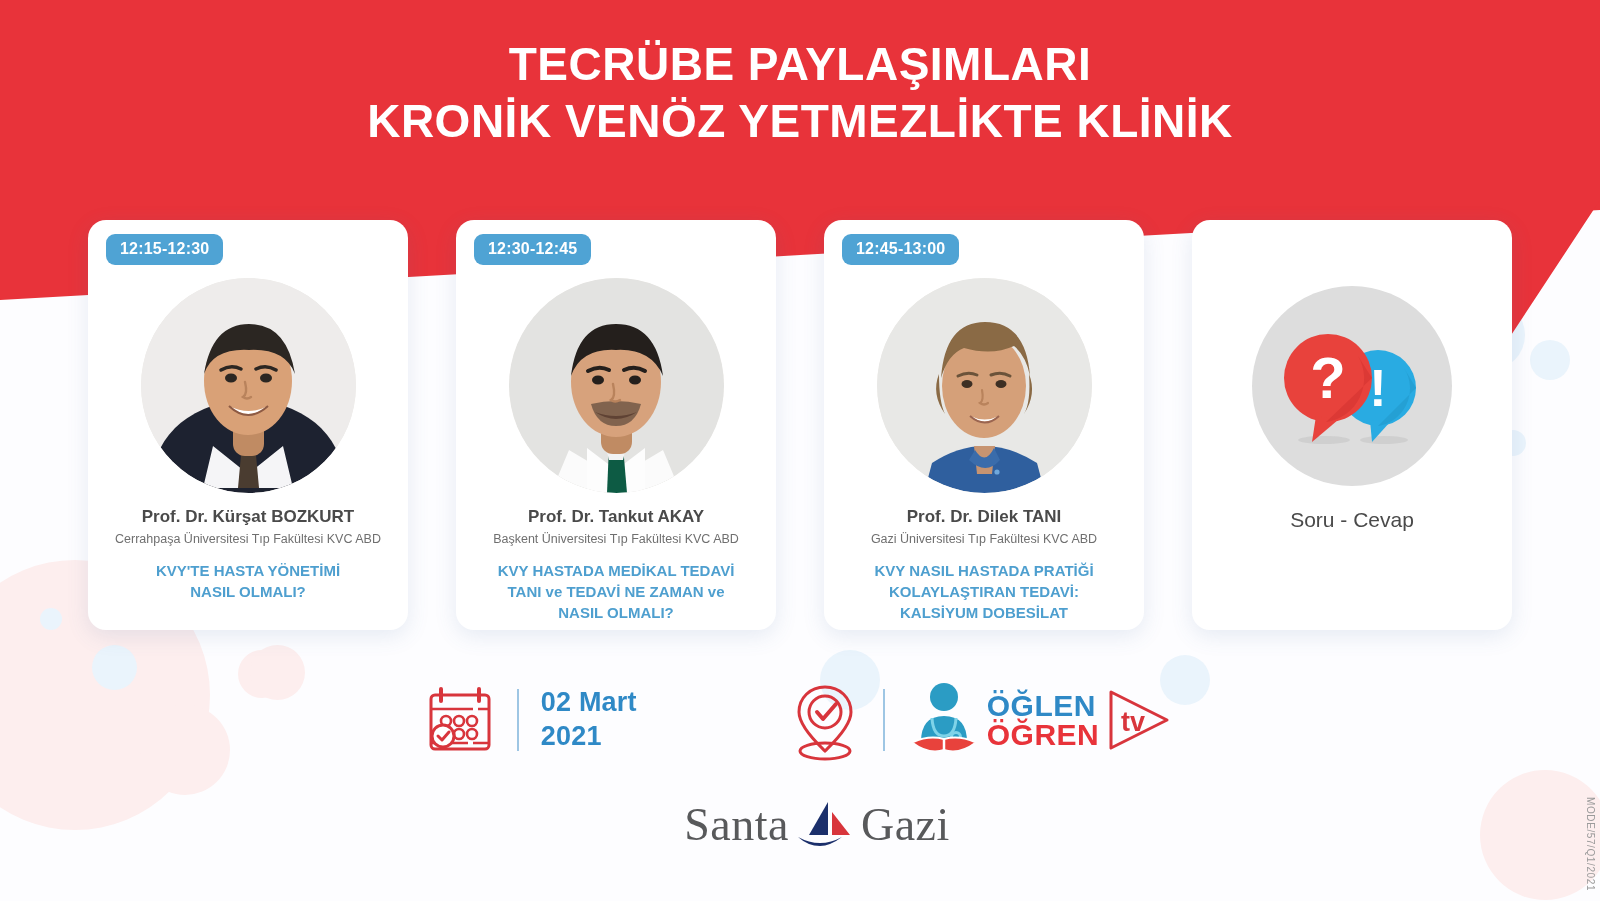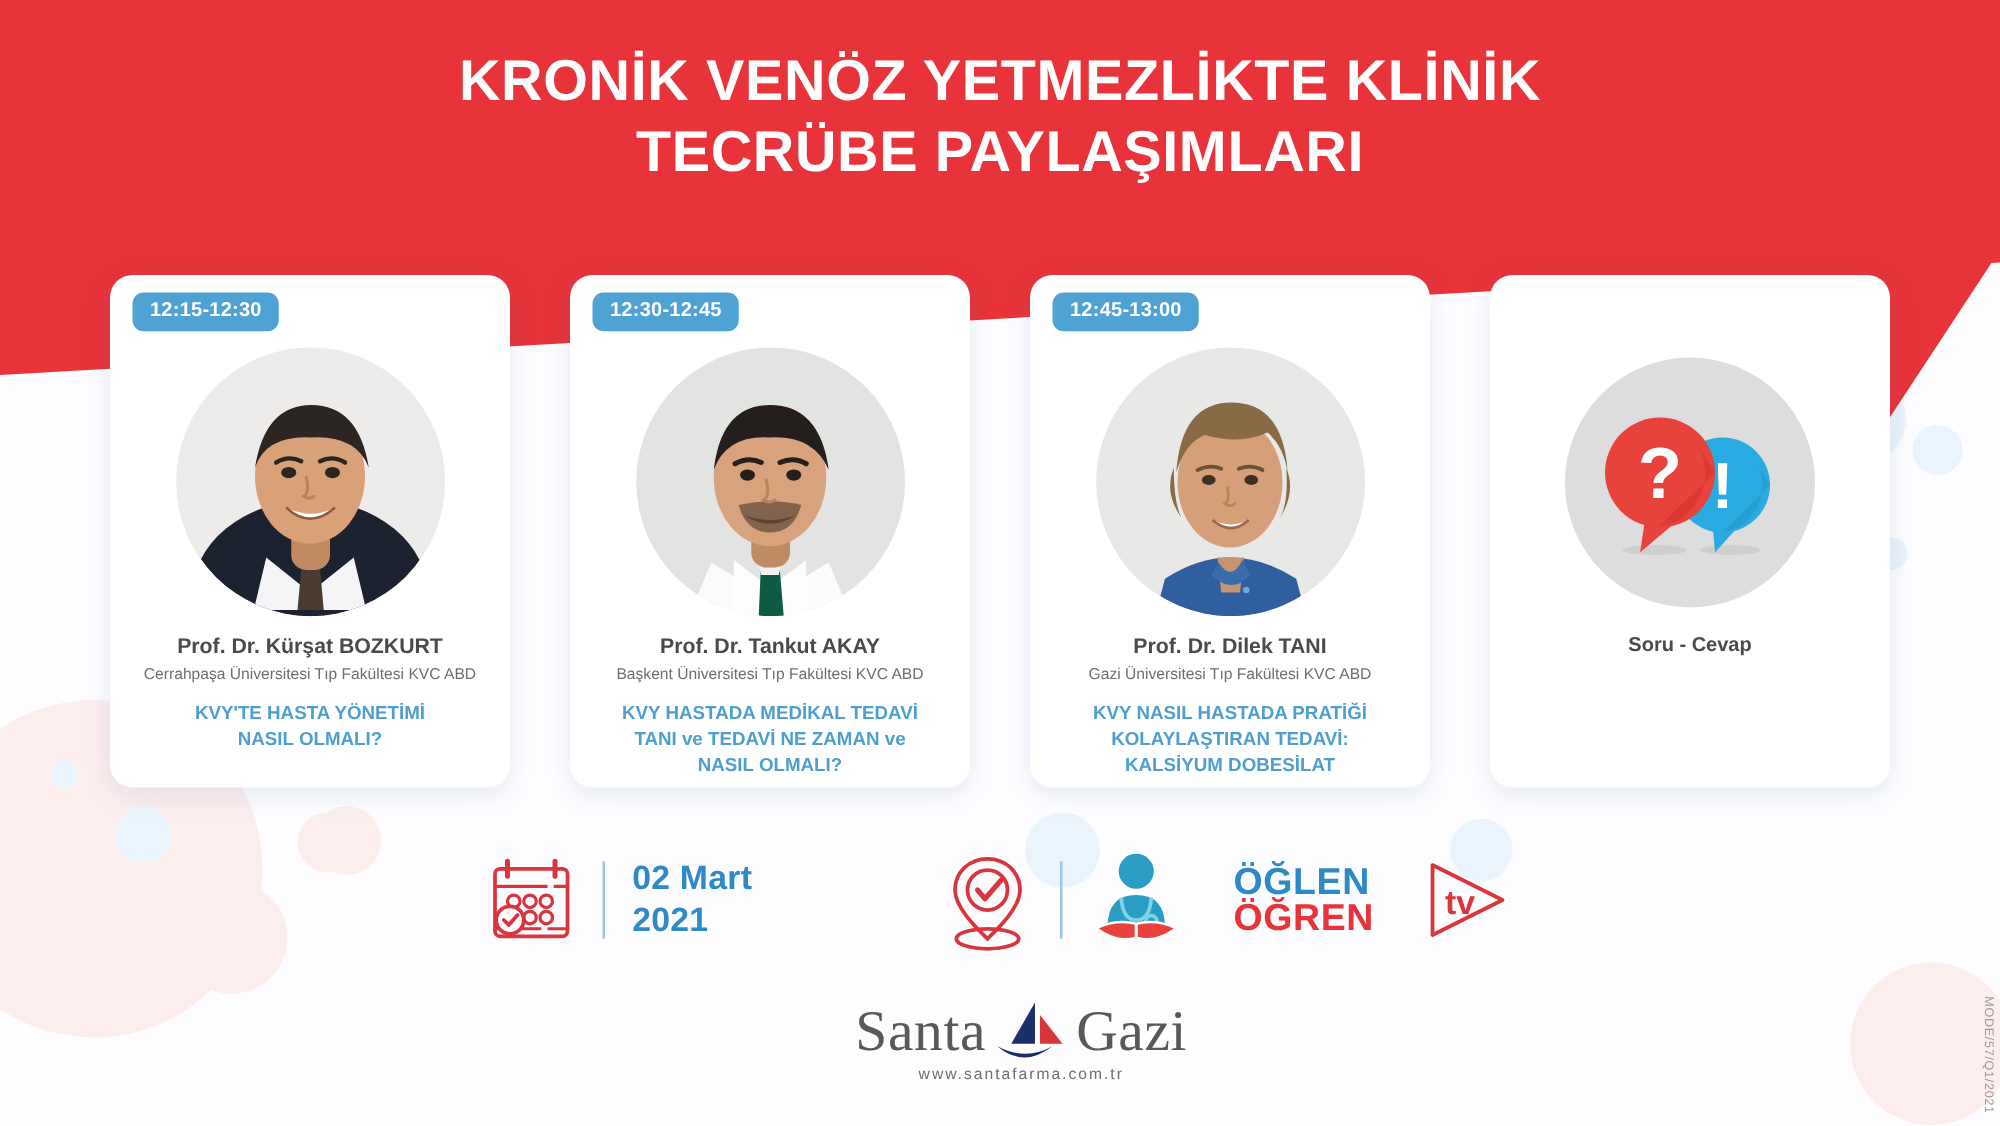--- a/index.html
+++ b/index.html
@@ -93,41 +93,41 @@
 
   
   .qa-photo {
     margin-top:66px;
     width:200px; height:200px; border-radius:50%;
     background:#dddddd;
     display:flex; align-items:center; justify-content:center;
   }
   .qa-label {
     margin-top:22px;
-    font-size:16px; font-weight:bold; color:#4a4a4a;
+    font-size:21px; font-weight:normal; color:#4a4a4a;
   }
 
   
   #info-bar {
     position:absolute; left:0; top:665px; width:1600px; height:110px;
     display:flex; align-items:center; justify-content:center;
     z-index:6;
   }
   .info-group { display:flex; align-items:center; }
   .divider {
     width:2px; height:62px; background:#9ec6e4; margin:0 22px;
   }
   .info-text {
     color:#2f89c6; font-weight:bold; font-size:27px;
     line-height:1.25; letter-spacing:0.2px;
   }
   .spacer-lg { width:76px; }
 
   
-  #oglen-logo { display:flex; align-items:center;gap:35px; }
+  #oglen-logo { display:flex; align-items:center; }
   .oglen-words { margin-left:6px; line-height:0.98; }
   .oglen-top { color:#2f89c6; font-weight:bold; font-size:30px; letter-spacing:0.5px; }
   .oglen-bot { color:#E8333A; font-weight:bold; font-size:30px; letter-spacing:0.5px; }
 
   
   #santa {
     position:absolute; left:0; top:798px; width:1600px;
     text-align:center; z-index:6;padding-left:34px;
   }
   .santa-row {
@@ -165,22 +165,22 @@
   <div class="blob blue" style="left:1530px; top:340px; width:40px; height:40px;"></div>
   <div class="blob pink" style="left:1480px; top:770px; width:130px; height:130px;"></div>
   <div class="blob blue" style="left:1500px; top:430px; width:26px; height:26px;"></div>
   <div class="blob blue" style="left:820px; top:650px; width:60px; height:60px;"></div>
   <div class="blob blue" style="left:1160px; top:655px; width:50px; height:50px;"></div>
 
   <div id="red-banner-left"></div>
   <div id="red-banner"></div>
 
   <div id="title">
+    <span class="line">TECRÜBE PAYLAŞIMLARI</span>
     <span class="line">KRONİK VENÖZ YETMEZLİKTE KLİNİK</span>
-    <span class="line">TECRÜBE PAYLAŞIMLARI</span>
   </div>
 
   <div id="cards">
 
     <div class="card">
       <div class="time-badge">12:15-12:30</div>
       <div class="photo">
         <svg viewBox="0 0 215 215">
           <defs>
               <clipPath id="c1">
@@ -371,18 +371,17 @@
   <div id="santa">
     <div class="santa-row">
       <span class="santa-word">Santa</span>
       <svg width="66" height="52" viewBox="0 0 66 52" style="margin:0 3px;">
         <path d="M36 3 L36 36 L17 36 Z" fill="#1B2F6B"></path>
         <path d="M40 13 L58 36 L40 36 Z" fill="#D8353C"></path>
         <path d="M6 38 q22 12 44 0 q-12 9 -22 9 q-12 0 -22 -9 z" fill="#1B2F6B"></path>
       </svg>
       <span class="santa-word">Gazi</span>
     </div>
-    <div id="santa-url">www.santafarma.com.tr</div>
   </div>
 
   <div id="code">MODE/57/Q1/2021</div>
 
 </div>
 
 </body></html>

